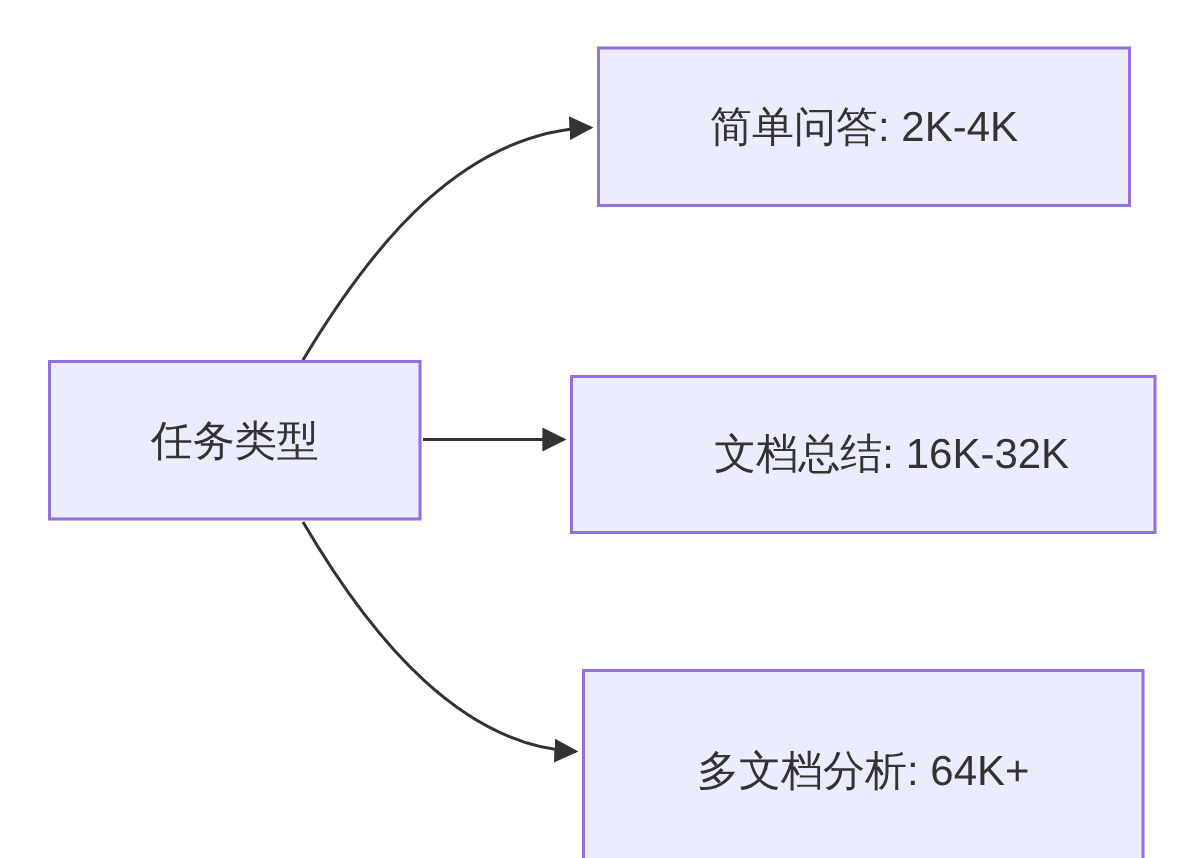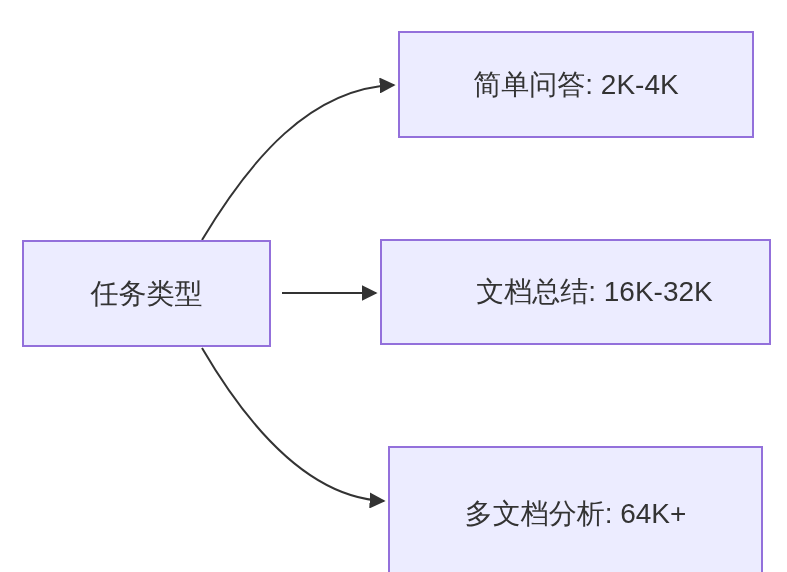--- a/index.html
+++ b/index.html
@@ -34,23 +34,23 @@
     border: 2px solid #9370DB;
     display: flex;
     align-items: center;
     justify-content: center;
     color: #333333;
     font-size: 28px;
     line-height: 1.2;
     white-space: nowrap;
     text-align: right;
   }
-  .node-root  { left: 22px;  top: 240px; width: 249px; height: 107px; }
+  .node-root  { left: 32px;  top: 240px; width: 249px; height: 107px; }
   .node-top   { left: 398px; top: 31px;  width: 356px; height: 107px; }
-  .node-mid   { left: 380px; top: 239px; width: 391px; height: 106px; padding-left: 38px; }
+  .node-mid   { left: 380px; top: 250px; width: 391px; height: 106px; padding-left: 38px; }
   .node-bot   { left: 388px; top: 446px; width: 375px; height: 136px; }
 </style>
 </head>
 <body>
 
 <div class="canvas">
 
   <svg class="edges" viewBox="0 0 787 572" xmlns="http://www.w3.org/2000/svg" aria-hidden="true">
     <defs>
       <marker id="arrowhead" viewBox="0 0 10 10" refX="9" refY="5" markerWidth="8" markerHeight="8" orient="auto">

